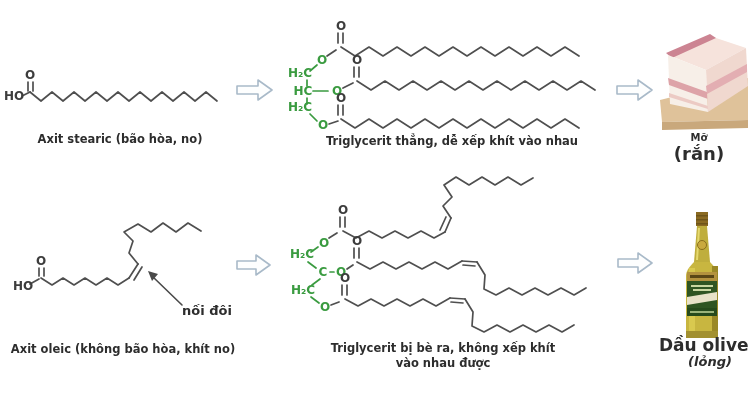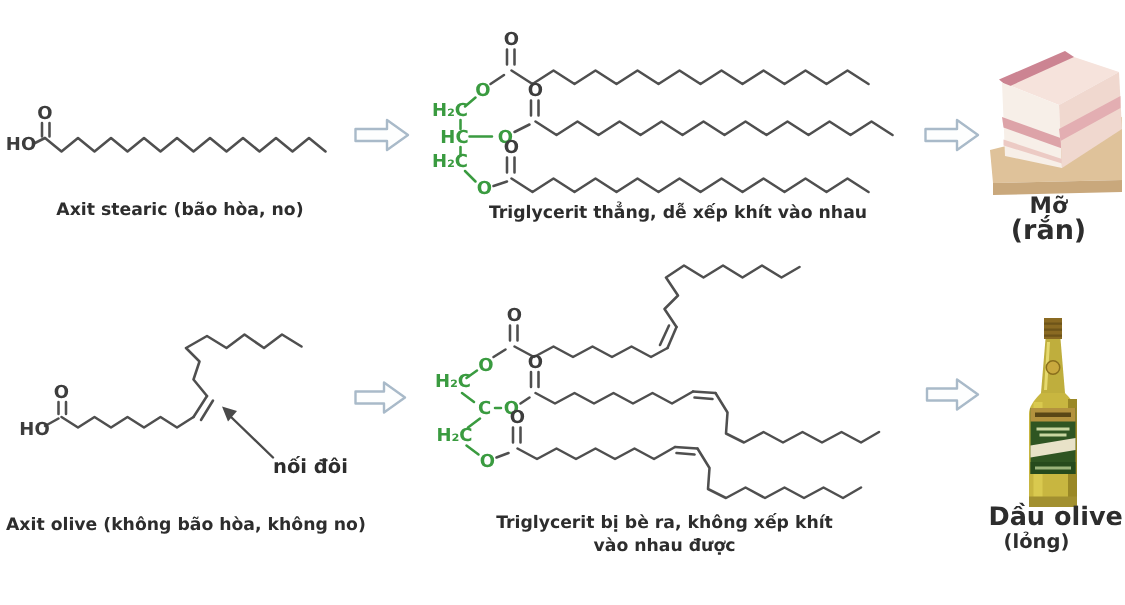--- a/index.html
+++ b/index.html
@@ -5,26 +5,26 @@
   html,body{margin:0;padding:0;background:#ffffff;}
   body{width:750px;height:403px;overflow:hidden;font-family:"DejaVu Sans",sans-serif;}
   .canvas{position:relative;width:750px;height:403px;background:#ffffff;}
   .canvas > svg{position:absolute;left:0;top:0;}
   .caption{
     position:absolute;text-align:center;font-weight:bold;white-space:nowrap;
     color:var(--caption,#2d2d2d);font-size:11.5px;line-height:15px;
   }
   .cap-stearic{left:15px;top:132px;width:210px;}
   .cap-tg-top{left:312px;top:134px;width:280px;}
-  .cap-mo{left:664px;top:130px;width:70px;font-size:15px;}
+  .cap-mo{left:664px;top:130px;width:70px;font-size:10px;}
   .cap-mo-state{left:664px;top:146px;width:70px;font-size:18px;}
   .cap-oleic{left:4px;top:342px;width:238px;}
   .cap-tg-bottom{left:303px;top:341px;width:280px;}
   .cap-olive{left:659px;top:338px;width:82px;font-size:17px;}
-  .cap-olive-state{left:650px;top:354px;width:82px;font-size:13px;}
+  .cap-olive-state{left:669px;top:354px;width:82px;font-size:13px;font-style:italic;}
   .bond{stroke:var(--bond,#4f4f4f);stroke-width:1.7;fill:none;stroke-linecap:round;stroke-linejoin:round;}
   .gbond{stroke:var(--glycerol-green,#3a9b40);stroke-width:1.7;fill:none;stroke-linecap:round;stroke-linejoin:round;}
   .atom{font-size:12px;font-weight:bold;fill:#3d3d3d;}
   .gatom{font-size:12px;font-weight:bold;fill:var(--glycerol-green,#3a9b40);}
   .annot{font-size:13px;font-weight:bold;fill:#2d2d2d;}
   .block-arrow{fill:#fdfefe;stroke:var(--arrow-outline,#a9bac9);stroke-width:1.6;stroke-linejoin:round;}
   .annot-line{stroke:#4a4a4a;stroke-width:1.6;fill:none;stroke-linecap:round;}
 </style>
 </head>
 <body>
@@ -174,21 +174,21 @@
     <rect x="687" y="308" width="30" height="8" fill="#264a1c"></rect>
     <rect x="690" y="311" width="24" height="2" fill="#9ab37a"></rect>
     <rect x="686" y="331" width="32" height="7" fill="#a29030"></rect>
   </g>
 </svg>
 
   <div class="caption cap-tg-top">Triglycerit thẳng, dễ xếp khít vào nhau</div>
   <div class="caption cap-stearic">Axit stearic (bão hòa, no)</div>
   <div class="caption cap-mo">Mỡ</div>
   <div class="caption cap-mo-state">(rắn)</div>
-  <div class="caption cap-oleic">Axit olive (không bão hòa, không no)</div>
+  <div class="caption cap-oleic">Axit oleic (không bão hòa, khít no)</div>
   <div class="caption cap-tg-bottom">
     <div>Triglycerit bị bè ra, không xếp khít</div>
     <div>vào nhau được</div>
   </div>
   <div class="caption cap-olive">Dầu olive</div>
   <div class="caption cap-olive-state">(lỏng)</div>
 
 </div>
 
 </body></html>

